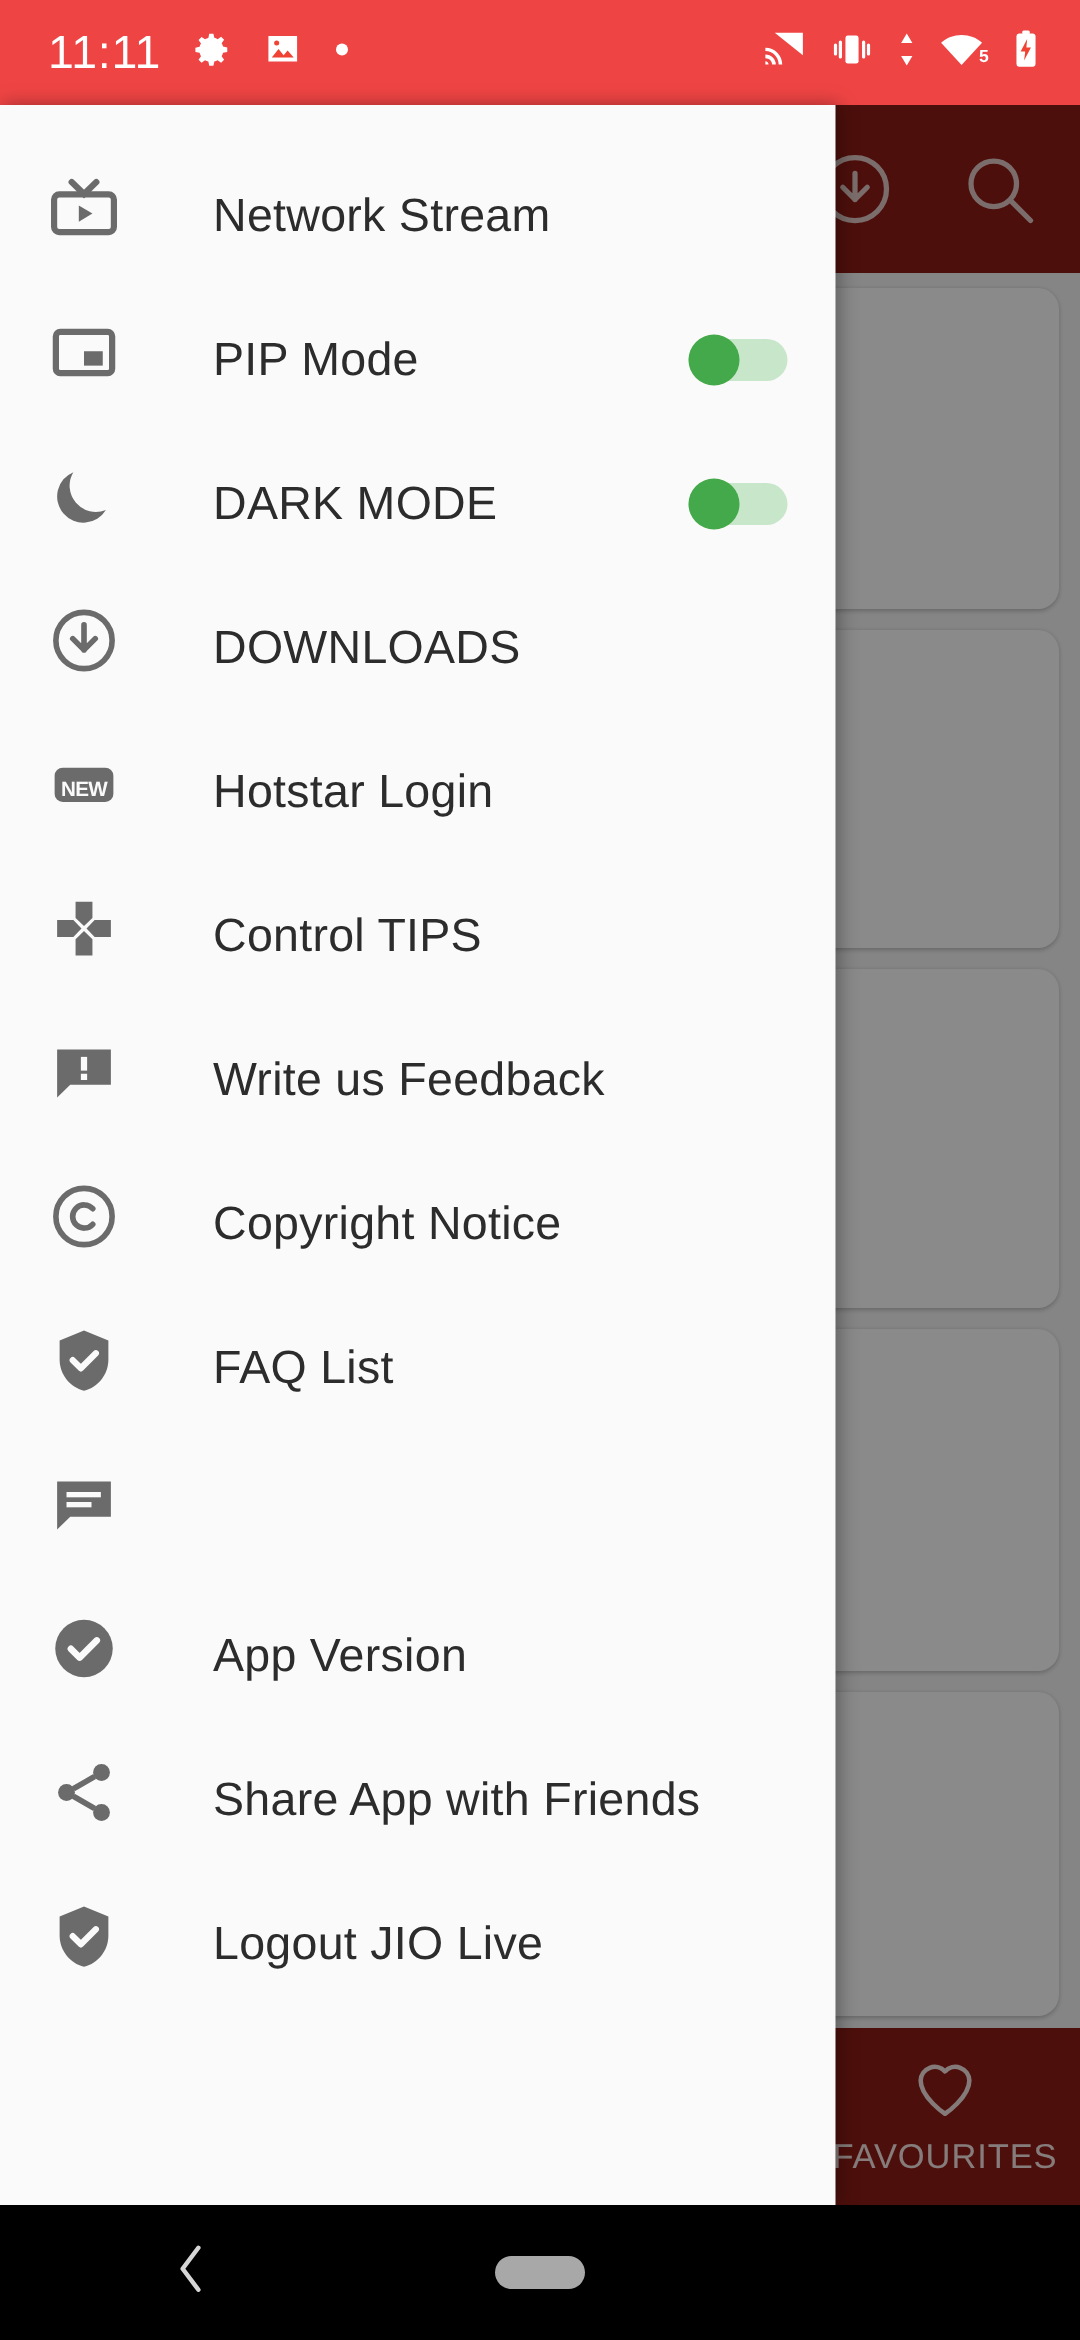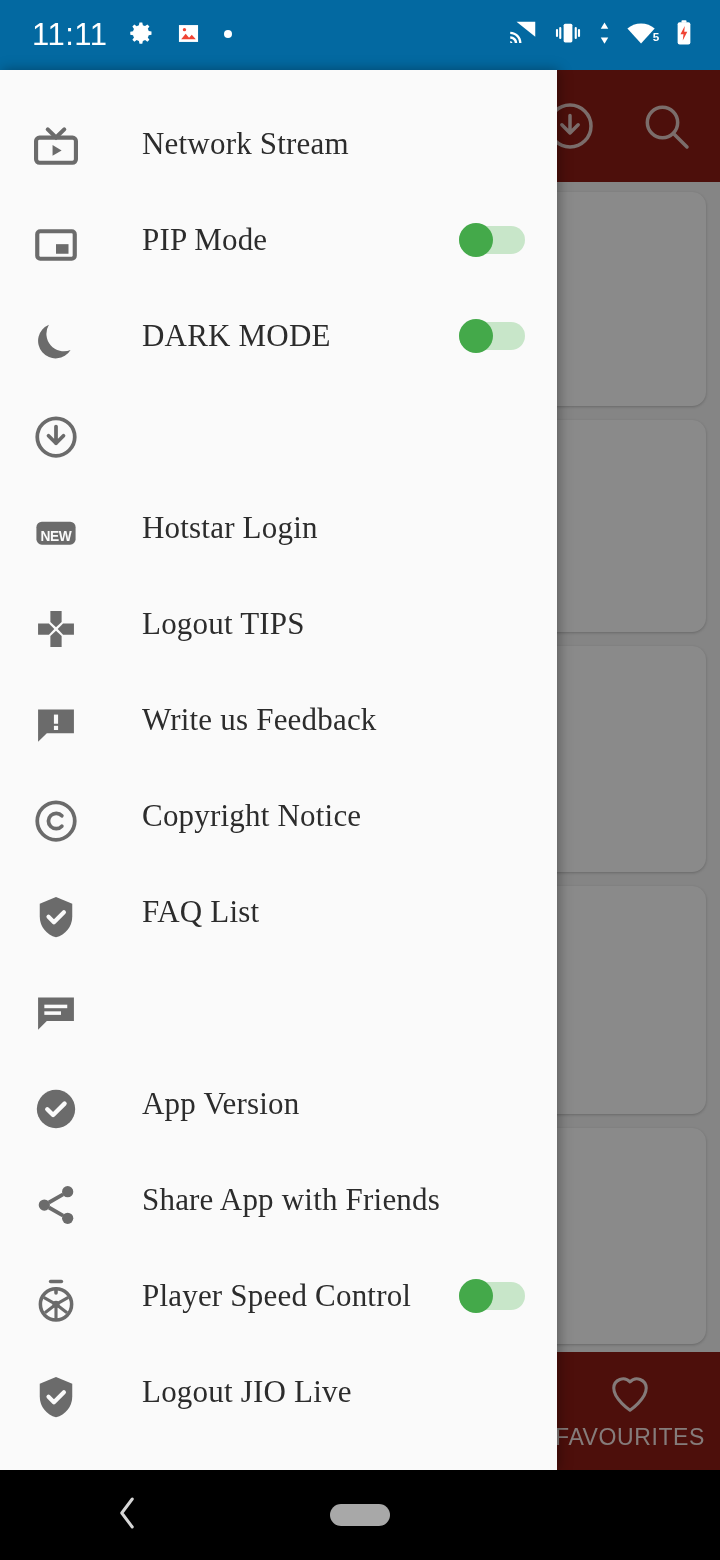--- a/index.html
+++ b/index.html
@@ -33,44 +33,44 @@
   }
   #bg-bottombar .bb-item {
     display:flex; flex-direction:column; align-items:center; gap:6px; width:160px;text-align:right;
   }
   #bg-bottombar .bb-label { font-size:23px; color:#f3e2e0; letter-spacing:.6px; }
   #scrim { position:absolute; left:0; top:70px; width:720px; height:1400px; background:rgba(0,0,0,.45); }
 
   
   #statusbar {
     position:absolute; left:0; top:0; width:720px; height:70px;
-    background:#0369a1; display:flex; align-items:center; z-index:30;
+    background:#ef4444; display:flex; align-items:center; z-index:30;
   }
   #sb-left { display:flex; align-items:center; gap:20px; padding-left:32px; }
   #sb-clock { color:#fff; font-size:31px; letter-spacing:.5px; }
   #sb-right { margin-left:auto; display:flex; align-items:center; gap:14px; padding-right:26px; }
   .sb-ic { display:block; }
 
   
   #drawer {
     position:absolute; left:0; top:70px; width:557px; height:1400px;
     background:#fafafa; z-index:40; box-shadow:2px 0 12px rgba(0,0,0,.35);
     padding-top:26px;
   }
   .menu-row {
     position:relative; display:flex; align-items:center;
     height:96px; padding-left:26px; padding-right:28px;
   }
   .menu-icon {
     width:60px; min-width:60px; height:60px;
-    display:flex; align-items:flex-end; justify-content:center;
+    display:flex; align-items:flex-start; justify-content:center;
   }
   .menu-label {
     margin-left:56px; font-size:31px; color:#2c2c2c;
-    font-weight:300; letter-spacing:.2px; white-space:nowrap;font-family:Liberation Serif, serif;
+    font-weight:300; letter-spacing:.2px; white-space:nowrap;
   }
   .toggle {
     position:absolute; right:32px; top:50%; transform:translateY(-50%);
     width:66px; height:34px;
   }
   .toggle .track {
     position:absolute; left:0; top:3px; width:66px; height:28px;
     border-radius:14px; background:#c8e6c9;
   }
   .toggle .thumb {
@@ -246,20 +246,21 @@
       </span>
     </div>
 
     <div class="menu-row">
       <span class="menu-icon">
         <svg width="50" height="50" viewBox="0 0 24 24" fill="none" stroke="#6b6b6b" stroke-width="1.8">
           <circle cx="12" cy="12" r="9"></circle>
           <path d="M12 7v8M8.4 11.4 12 15l3.6-3.6" stroke-linecap="round" stroke-linejoin="round"></path>
         </svg>
       </span>
+      <span class="menu-label">DOWNLOADS</span>
     </div>
 
     <div class="menu-row">
       <span class="menu-icon">
         <svg width="50" height="50" viewBox="0 0 24 24">
           <rect x="2.6" y="6.6" width="18.8" height="11" rx="2.6" fill="#6b6b6b"></rect>
           <text x="12" y="15.6" text-anchor="middle" font-family="Liberation Sans, sans-serif" font-size="6.6" font-weight="bold" fill="#fafafa" letter-spacing="-.2">NEW</text>
         </svg>
       </span>
       <span class="menu-label">Hotstar Login</span>
@@ -267,21 +268,21 @@
 
     <div class="menu-row">
       <span class="menu-icon">
         <svg width="50" height="50" viewBox="0 0 24 24" fill="#6b6b6b">
           <path d="M9.3 3.4h5.4v5.2l-2.7 2.6-2.7-2.6z"></path>
           <path d="M9.3 20.6h5.4v-5.2l-2.7-2.6-2.7 2.6z"></path>
           <path d="M3.4 9.3v5.4h5.2l2.6-2.7-2.6-2.7z"></path>
           <path d="M20.6 9.3v5.4h-5.2l-2.6-2.7 2.6-2.7z"></path>
         </svg>
       </span>
-      <span class="menu-label">Logout TIPS</span>
+      <span class="menu-label">Control TIPS</span>
     </div>
 
     <div class="menu-row">
       <span class="menu-icon">
         <svg width="50" height="50" viewBox="0 0 24 24" fill="#6b6b6b">
           <path d="M3.4 4.6h17.2v11.3H7.6L3.4 20z"></path>
           <rect x="11" y="7" width="2" height="4.4" fill="#fafafa"></rect>
           <rect x="11" y="12.4" width="2" height="2" fill="#fafafa"></rect>
         </svg>
       </span>
@@ -333,36 +334,20 @@
         <svg width="50" height="50" viewBox="0 0 24 24" fill="#6b6b6b">
           <circle cx="17.6" cy="5.6" r="2.7"></circle>
             <circle cx="6.4" cy="12" r="2.7"></circle>
             <circle cx="17.6" cy="18.4" r="2.7"></circle>
           <path d="M8.6 10.8 15.4 6.9M8.6 13.2l6.8 3.9" stroke="#6b6b6b" stroke-width="1.8"></path>
         </svg>
       </span>
       <span class="menu-label">Share App with Friends</span>
     </div>
 
-    <div class="menu-row">
-      <span class="menu-icon">
-        <svg width="50" height="50" viewBox="0 0 24 24" fill="none" stroke="#6b6b6b" stroke-width="1.7">
-          <circle cx="12" cy="13.6" r="7.5"></circle>
-          <path d="M9.4 2.6h5.2" stroke-linecap="round"></path>
-          <path d="M12 6.1v2.1" stroke-linecap="round"></path>
-          <path d="M12 13.6 6.1 10.3M12 13.6l5.9-3.3M12 13.6v7.5M12 13.6l-5.3 4M12 13.6l5.3 4" stroke-width="1.5"></path>
-          <circle cx="12" cy="13.6" r="1.7" fill="#6b6b6b" stroke="none"></circle>
-        </svg>
-      </span>
-      <span class="menu-label">Player Speed Control</span>
-      <span class="toggle">
-        <span class="track"></span>
-        <span class="thumb"></span>
-      </span>
-    </div>
 
     <div class="menu-row">
       <span class="menu-icon">
         <svg width="50" height="50" viewBox="0 0 24 24" fill="#6b6b6b">
           <path d="M12 2.4 4.2 5.6v6.1c0 4.8 3.3 8.9 7.8 10 4.5-1.1 7.8-5.2 7.8-10V5.6z"></path>
           <path d="m8.4 11.9 2.6 2.6 4.8-4.8" stroke="#fafafa" stroke-width="2" fill="none" stroke-linecap="round" stroke-linejoin="round"></path>
         </svg>
       </span>
       <span class="menu-label">Logout JIO Live</span>
     </div>

